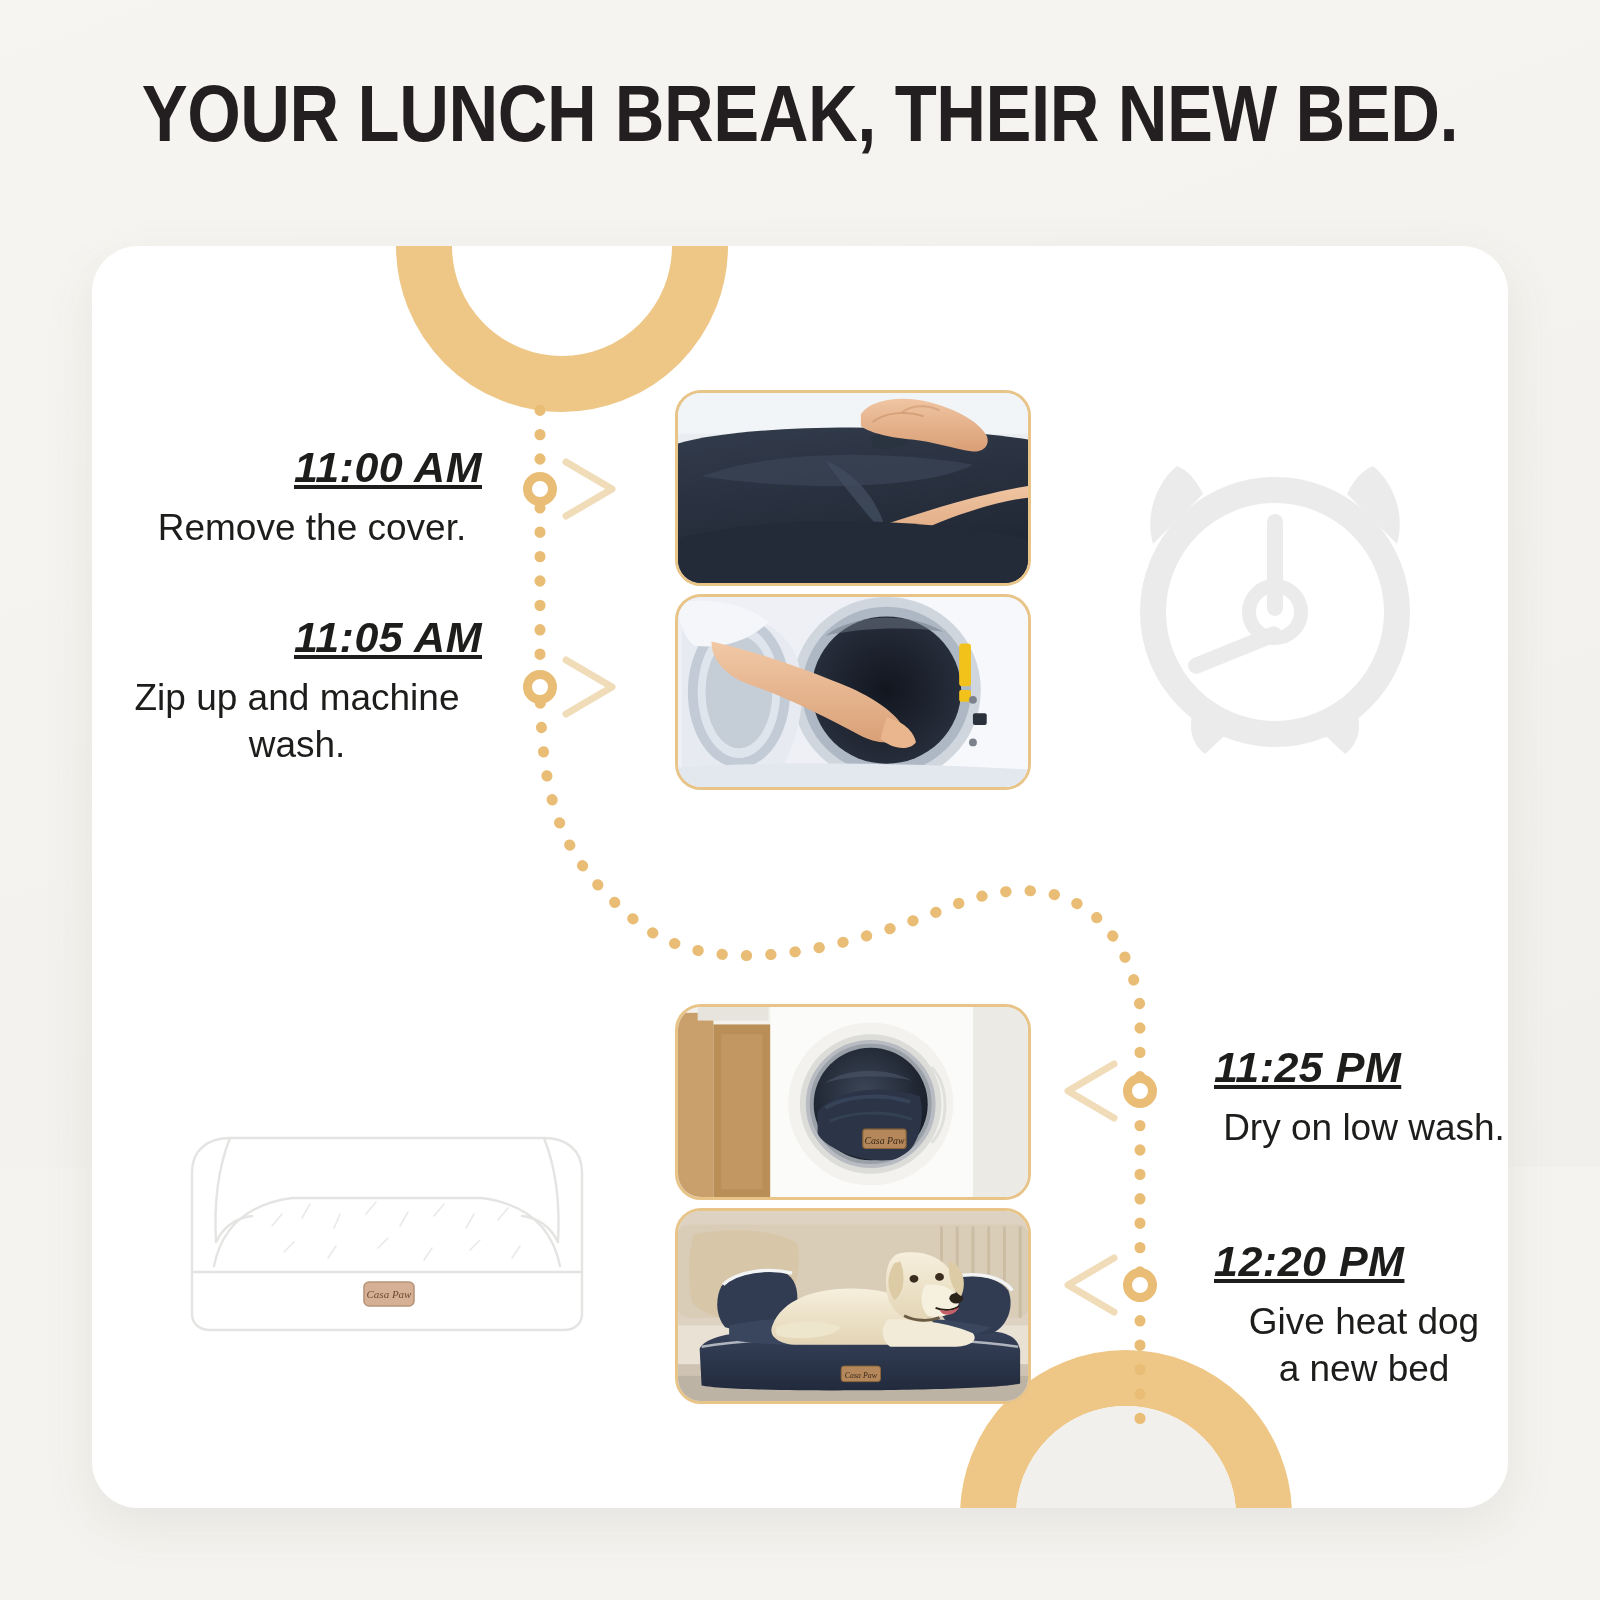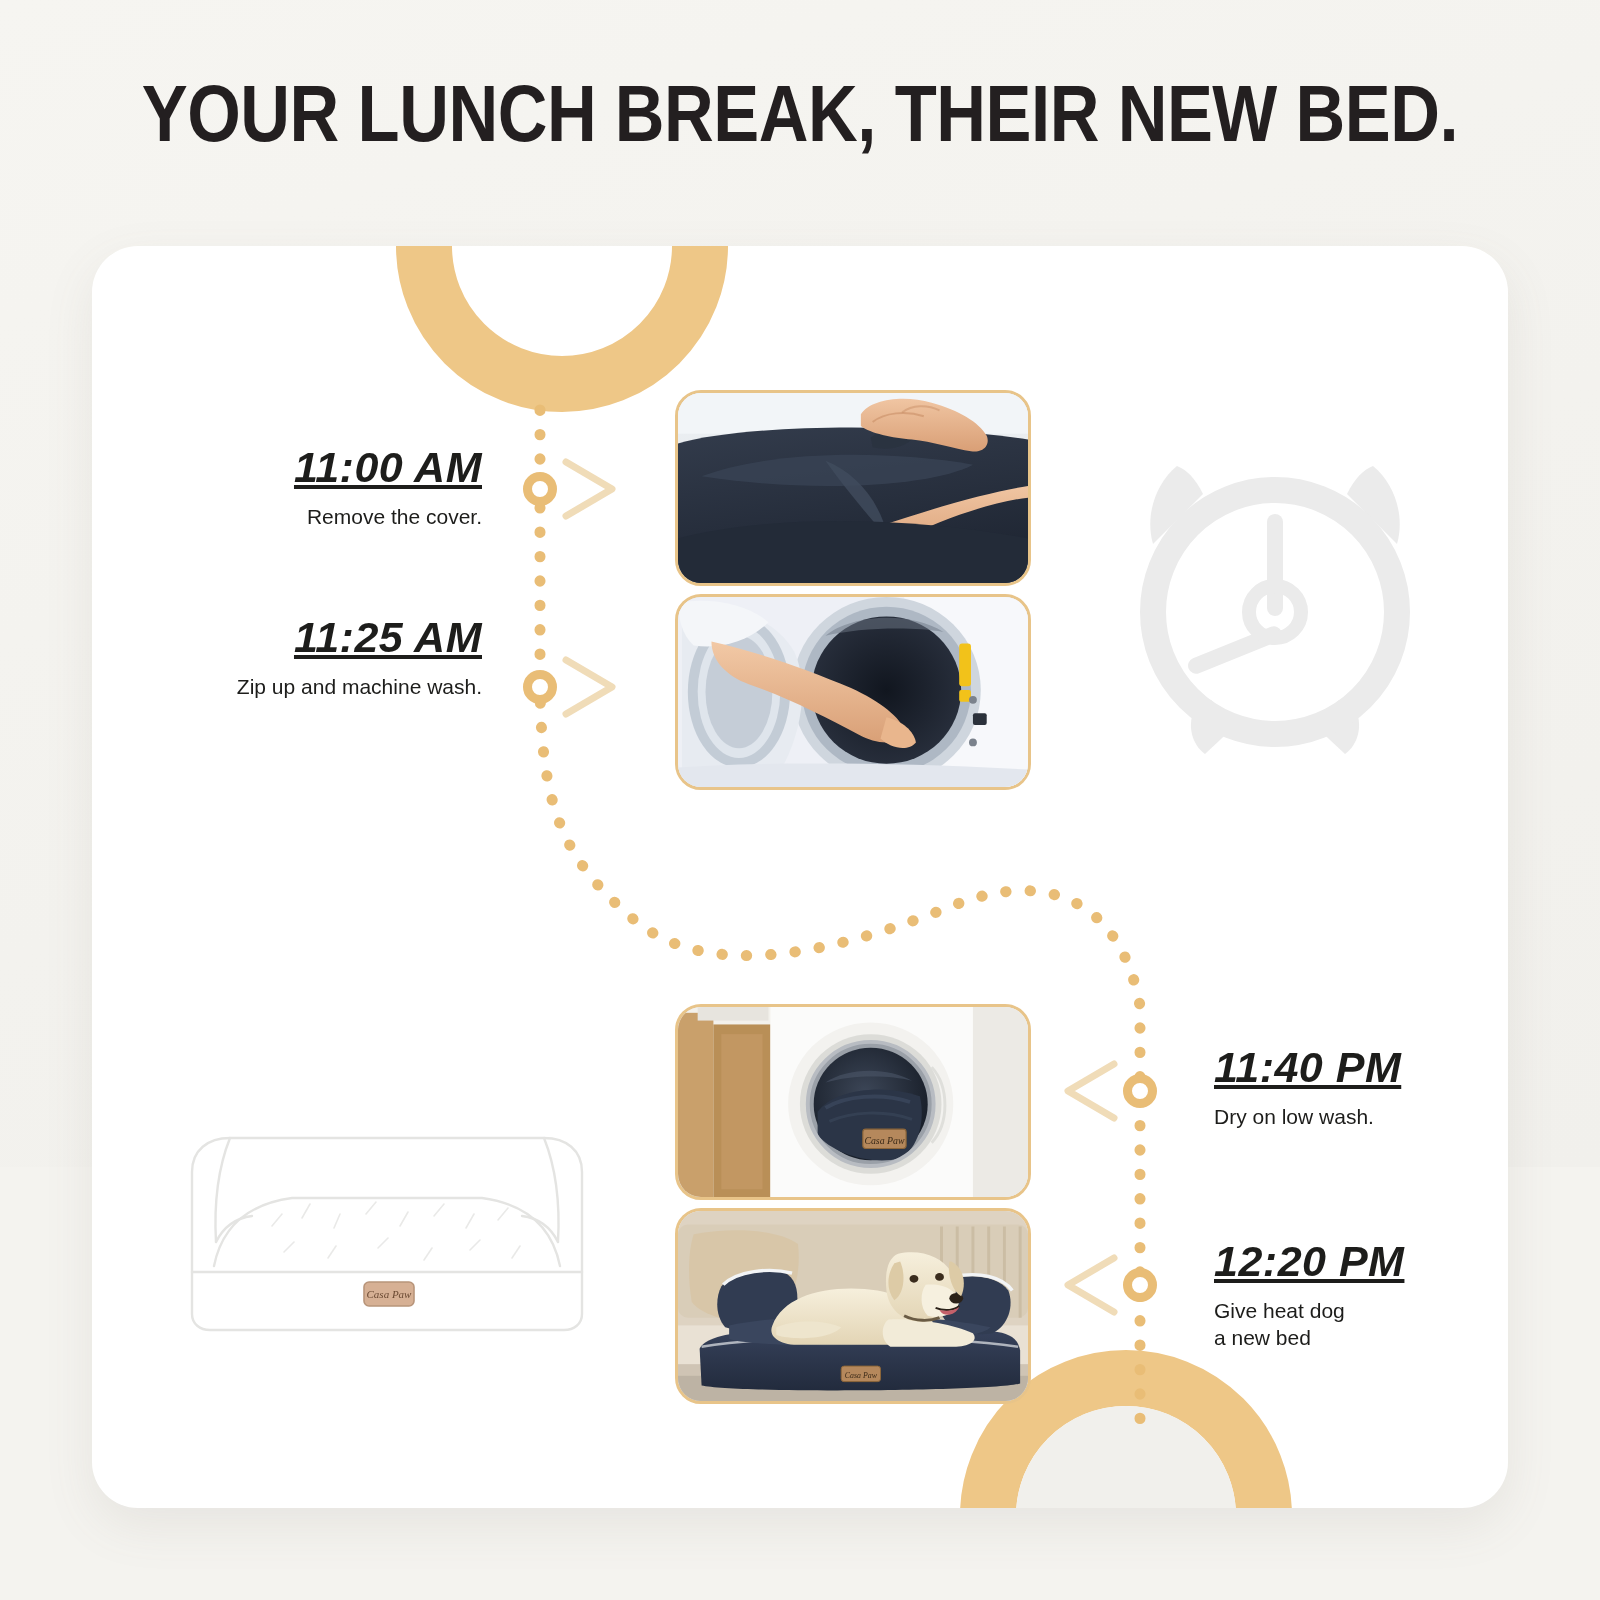--- a/index.html
+++ b/index.html
@@ -88,25 +88,26 @@
     font-weight:700;
     font-style:italic;
     color:#1d1d1b;
     letter-spacing:.5px;
     line-height:1;
     white-space:nowrap;
     text-decoration:underline;
   }
   .step .desc{
     margin-top:15px;
-    font-size:21px;
+    font-size:37px;
     font-weight:400;
     color:#1d1d1b;
     line-height:1.28;
     white-space:pre-line;
+    text-align:center;
   }
   .step.right{ text-align:left; }
   .step.left{ text-align:right; }
 
   
   .photo{
     position:absolute;
     border-radius:26px;
     border:3px solid #e8c489;
     overflow:hidden;
@@ -190,26 +191,26 @@
     <div class="node" style="left:431px; top:424px;"></div>
     <div class="node" style="left:1031px; top:828px;"></div>
     <div class="node" style="left:1031px; top:1022px;"></div>
 
     <div class="step left" style="left:50px; top:200px; width:340px;">
       <div class="time">11:00 AM</div>
       <div class="desc">Remove the cover.</div>
     </div>
 
     <div class="step left" style="left:20px; top:370px; width:370px;">
-      <div class="time">11:25 AM</div>
+      <div class="time">11:05 AM</div>
       <div class="desc">Zip up and machine wash.</div>
     </div>
 
     <div class="step right" style="left:1122px; top:800px; width:300px;">
-      <div class="time">11:40 PM</div>
+      <div class="time">11:25 PM</div>
       <div class="desc">Dry on low wash.</div>
     </div>
 
     <div class="step right" style="left:1122px; top:994px; width:300px;">
       <div class="time">12:20 PM</div>
       <div class="desc">Give heat dog
 a new bed</div>
     </div>
 
     <div class="photo" style="left:583px; top:144px; width:356px; height:196px;">

